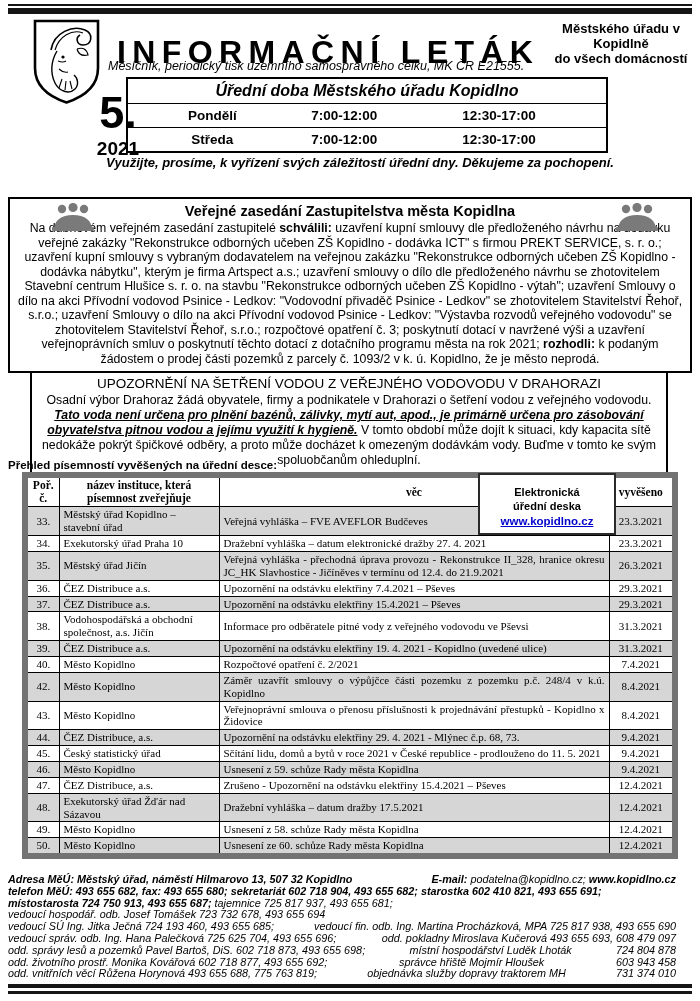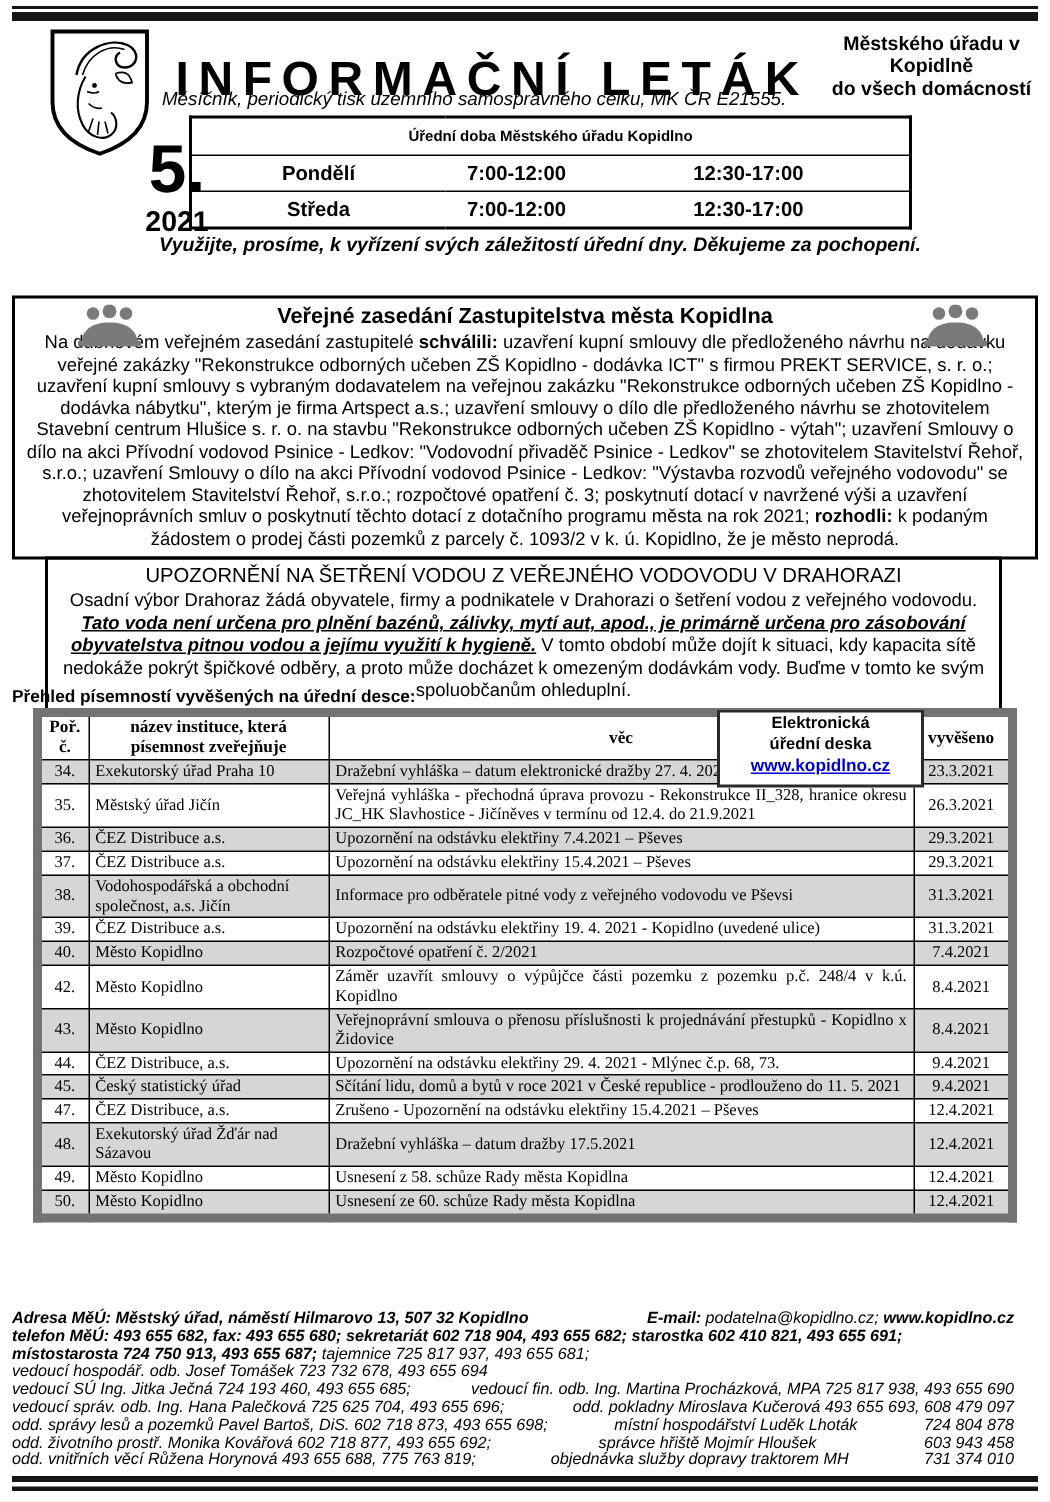--- a/index.html
+++ b/index.html
@@ -24,21 +24,21 @@
   .subtitle { position:absolute; left:108px; top:59px; font-size:12.5px; font-weight:normal; font-style:italic; }
   .issue { position:absolute; left:92px; top:90px; width:52px; text-align:center; }
   .issue-number { font-size:45px; font-weight:bold; line-height:1; }
   .issue-year   { font-size:19px; font-weight:bold; margin-top:3px; }
   
   .hours-table {
     position:absolute; left:126px; top:77px; width:482px;
     border-collapse:collapse; border:2px solid #000;
   }
   .hours-table td { border-top:1.5px solid #000; text-align:center; font-weight:bold; }
-  .hours-table .ht-title { border-top:none; font-size:10px; height:22px; }
+  .hours-table .ht-title { border-top:none; font-size:16px; height:22px;font-style:italic; }
   .hours-table .ht-day, .hours-table .ht-time { font-size:13.5px; height:21px; }
   .hours-note {
     position:absolute; left:60px; right:40px; top:155px; text-align:center;
     font-size:13px; font-weight:bold; font-style:italic;
   }
   
   .council-box {
     position:absolute; left:8px; right:8px; top:197px;
     border:2px solid #000; padding:2px 6px 5px;
   }
@@ -66,21 +66,21 @@
   .board-table th { font-weight:bold; text-align:center; padding:1px 3px; line-height:1.15; font-size:11.5px; }
   .board-table td { padding:1px 4px; line-height:1.17; vertical-align:middle; }
   .board-table td.c-num  { text-align:center; }
   .board-table td.c-subj { text-align:justify; }
   .board-table td.c-date { text-align:center; }
   .board-table tbody tr:nth-child(odd) { background:#d6d6d6; }
   
   .eboard-overlay {
     position:absolute; left:478px; top:473px; width:130px;
     border:2px solid #2a2a2a; background:#fff; text-align:center;
-    padding:0 2px 4px; font-size:11px; font-weight:bold; line-height:1.3; z-index:5;
+    padding:10px 2px 4px; font-size:11px; font-weight:bold; line-height:1.3; z-index:5;
   }
   .eboard-link { color:#0000cc; text-decoration:underline; font-size:11.5px; cursor:pointer; }
   
   .footer {
     position:absolute; left:8px; right:24px; top:874px;
     font-size:10.8px; font-style:italic; line-height:11.8px;
   }
   .f-bold { font-weight:bold; }
   .f-row  { display:flex; justify-content:space-between; }
   
@@ -183,20 +183,26 @@
           </th>
         <th>
             <div>název instituce, která</div>
             <div>písemnost zveřejňuje</div>
           </th>
         <th>věc</th>
         <th>vyvěšeno</th>
       </tr>
     </thead>
     <tbody>
+    <tr>
+      <td class="c-num">33.</td>
+      <td class="c-inst">Městský úřad Kopidlno – stavební úřad</td>
+      <td class="c-subj">Veřejná vyhláška – FVE AVEFLOR Budčeves</td>
+      <td class="c-date">23.3.2021</td>
+    </tr>
 
     <tr>
       <td class="c-num">34.</td>
       <td class="c-inst">Exekutorský úřad Praha 10</td>
       <td class="c-subj">Dražební vyhláška – datum elektronické dražby 27. 4. 2021</td>
       <td class="c-date">23.3.2021</td>
     </tr>
 
     <tr>
       <td class="c-num">35.</td>
@@ -262,20 +268,26 @@
       <td class="c-date">9.4.2021</td>
     </tr>
 
     <tr>
       <td class="c-num">45.</td>
       <td class="c-inst">Český statistický úřad</td>
       <td class="c-subj">Sčítání lidu, domů a bytů v roce 2021 v České republice - prodlouženo do 11. 5. 2021</td>
       <td class="c-date">9.4.2021</td>
     </tr>
 
+    <tr>
+      <td class="c-num">46.</td>
+      <td class="c-inst">Město Kopidlno</td>
+      <td class="c-subj">Usnesení z 59. schůze Rady města Kopidlna</td>
+      <td class="c-date">9.4.2021</td>
+    </tr>
 
     <tr>
       <td class="c-num">47.</td>
       <td class="c-inst">ČEZ Distribuce, a.s.</td>
       <td class="c-subj">Zrušeno - Upozornění na odstávku elektřiny 15.4.2021 – Pševes</td>
       <td class="c-date">12.4.2021</td>
     </tr>
 
     <tr>
       <td class="c-num">48.</td>

